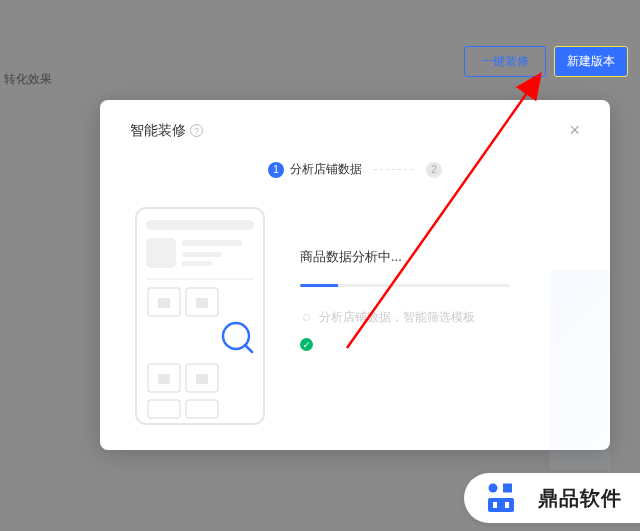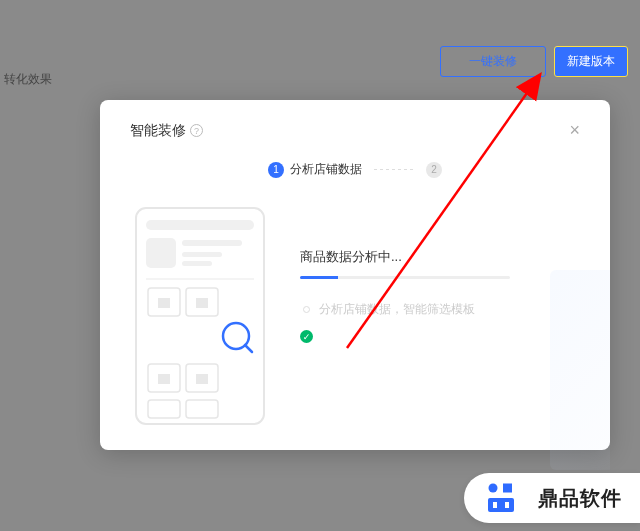--- a/index.html
+++ b/index.html
@@ -23,21 +23,21 @@
       top: 46px;
       right: 12px;
       display: flex;
       gap: 8px;
     }
     .btn-outline {
       background: transparent;
       border: 1px solid #3370ff;
       color: #3370ff;
       font-size: 12px;
-      padding: 6px 28px;
+      padding: 6px 16px;
       border-radius: 3px;
       cursor: pointer;
     }
     .btn-primary {
       background: #3370ff;
       border: 1px solid #fde047;
       color: #fff;
       font-size: 12px;
       padding: 6px 12px;
       border-radius: 3px;
@@ -119,21 +119,21 @@
       flex-shrink: 0;
     }
     .phone-mock svg { width: 100%; }
     .progress-area {
       flex: 1;
       padding-top: 42px;
     }
     .progress-label {
       font-size: 13px;
       color: #333;
-      margin-bottom: 10px;
+      margin-bottom: 18px;
     }
     .progress-bar {
       width: 210px;
       height: 3px;
       background: #eee;
       border-radius: 2px;
       overflow: hidden;
       margin-bottom: 22px;
     }
     .progress-fill {

